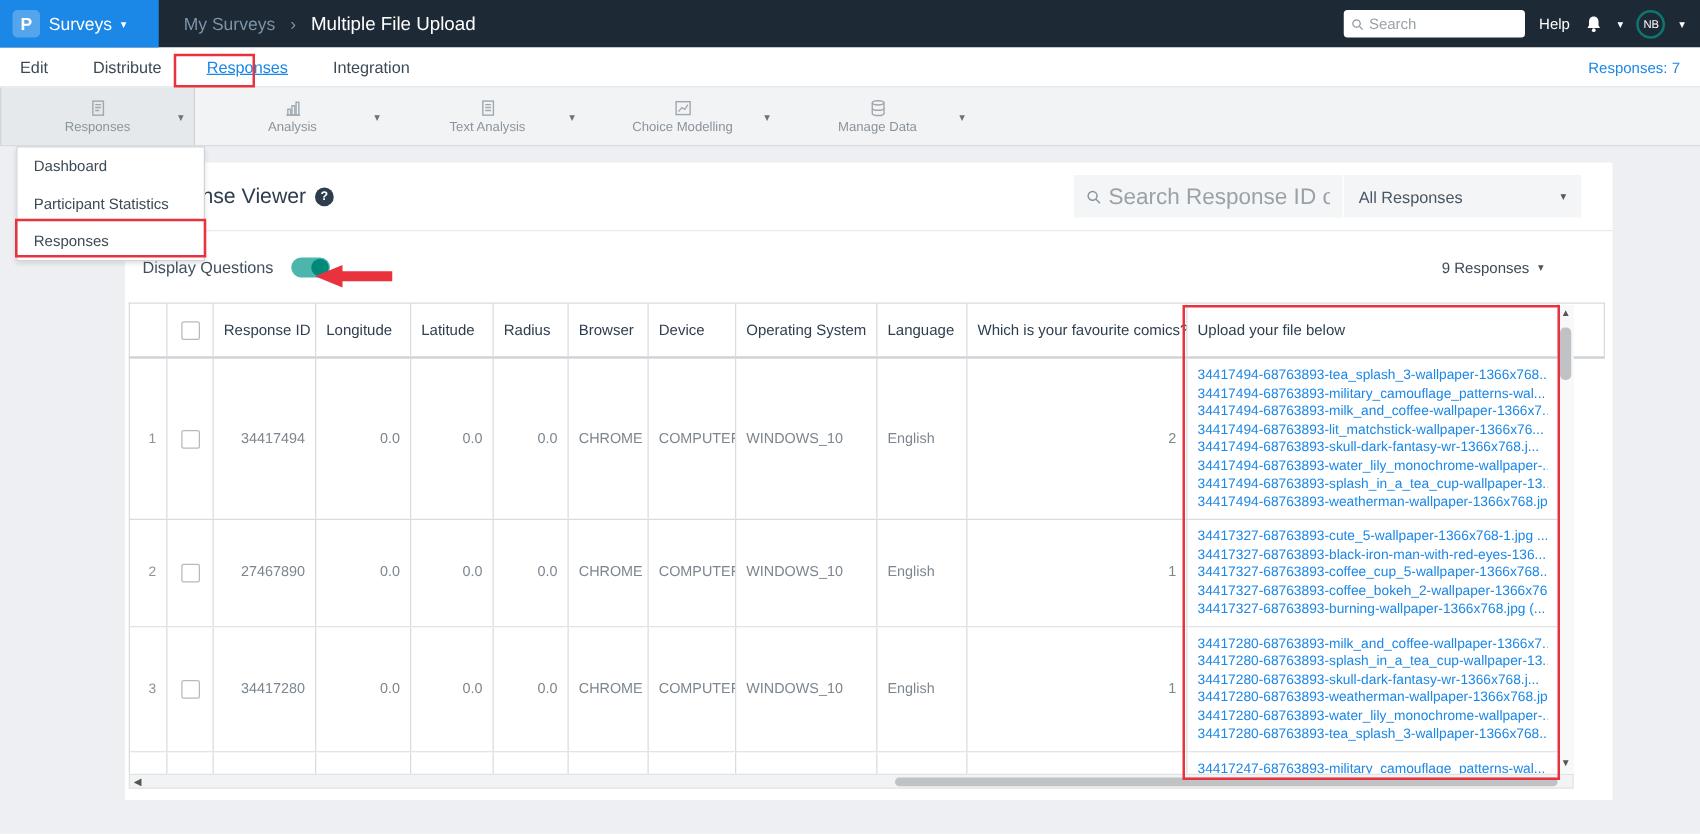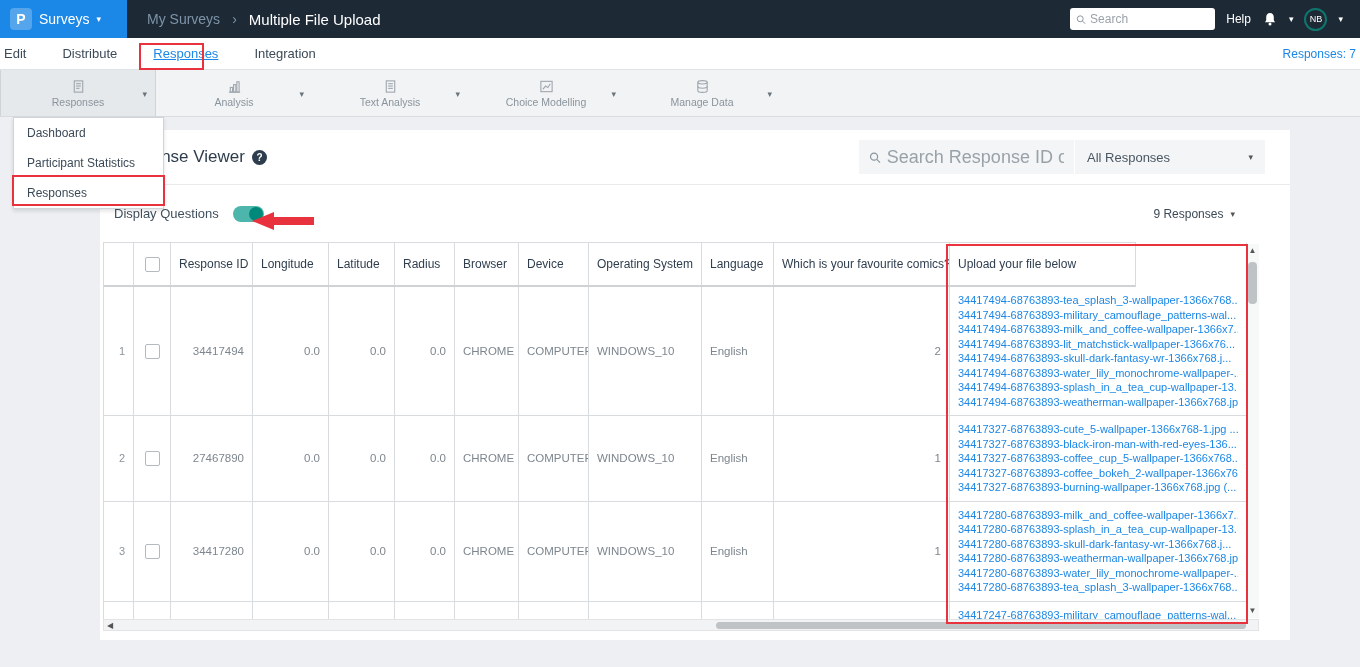--- a/index.html
+++ b/index.html
@@ -11,34 +11,34 @@
   .logo-area { width: 127px; height: 100%; background: #1b87e6; display: flex;
                align-items: center; gap: 7px; padding: 0 10px; cursor: pointer; }
   .logo-badge { width: 22px; height: 22px; border-radius: 4px; background: rgba(255,255,255,.25);
                 color: #fff; font-weight: bold; display: flex; align-items: center;
                 justify-content: center; font-size: 14px; flex: none; }
   .product-name { color: #fff; font-size: 14px; }
   .caret-w { font-size: 9px; color: #fff; }
   .breadcrumb { margin-left: 20px; font-size: 14px; color: #7d93a7; display: flex;
                 gap: 12px; align-items: center; }
   .breadcrumb .current { color: #fff; font-size: 15px; }
-  .topbar-right { margin-left: auto; display: flex; align-items: center; gap: 11px; padding-right: 17px; }
+  .topbar-right { margin-left: auto; display: flex; align-items: center; gap: 11px; padding-right: 12px; }
   .top-search { width: 145px; height: 22px; background: #fff; border-radius: 3px;
                 display: flex; align-items: center; padding: 0 6px; gap: 4px; }
   .top-search input { border: none; outline: none; width: 100%; font-size: 12px;
                       color: #333; background: transparent; font-family: inherit; }
   .help-label { color: #fff; font-size: 12px; cursor: pointer; }
   .bell { color: #fff; }
   .avatar { width: 23px; height: 23px; border-radius: 50%; border: 2px solid #0f766e;
             color: #fff; font-size: 9px; display: flex; align-items: center;
             justify-content: center; cursor: pointer; }
 
   
   .navbar { height: 32px; background: #fff; display: flex; align-items: center;
-            padding: 0 4px; border-bottom: 1px solid #dfe3e6; }
+            padding: 0 16px; border-bottom: 1px solid #dfe3e6; }
   .nav-tab { margin-right: 36px; font-size: 13px; color: #3c4a57; cursor: pointer; }
   .nav-tab.active { color: #1b87e6; text-decoration: underline; }
   .nav-count { margin-left: auto; color: #1b87e6; font-size: 12px; cursor: pointer; }
 
   
   .toolbar { height: 47px; background: #f2f3f5; border-bottom: 1px solid #d8dcdf; display: flex; }
   .tool-item { width: 156px; display: flex; flex-direction: column; align-items: center;
                justify-content: center; gap: 2px; position: relative; cursor: pointer; }
   .tool-item.active { background: #e6e9eb; border-left: 1px solid #d0d4d8; border-right: 1px solid #d0d4d8; }
   .tool-label { font-size: 10.5px; color: #8a949c; }
@@ -75,21 +75,21 @@
             position: relative; margin-left: 14px; cursor: pointer; }
   .toggle .knob { position: absolute; right: 1px; top: 1px; width: 14px; height: 14px;
                   border-radius: 50%; background: #00897b; }
   .resp-summary { margin-left: auto; font-size: 12px; color: #3c4a57; cursor: pointer;
                   display: flex; align-items: center; gap: 7px; }
   .resp-summary .fcaret { font-size: 9px; color: #555; }
 
   
   .tbl { position: absolute; left: 3px; top: 112px; width: 1156px; }
   .thead { display: flex; height: 45px; border: 1px solid #d9dcdf; border-bottom: 2px solid #cfd3d6;
-           background: #fff; width: 1033px; }
+           background: #fff; width: 1181px; }
   .hcell { display: flex; align-items: center; padding: 0 8px; font-size: 12px; color: #2f3e4e;
            border-right: 1px solid #d9dcdf; white-space: nowrap; overflow: hidden; }
   .tbody { height: 332px; overflow: hidden; border-left: 1px solid #d9dcdf; width: 1143px; }
   .trow { display: flex; border-bottom: 1px solid #d9dcdf; background: #fff; }
   .cell { padding: 0 8px; font-size: 11.5px; color: #7d868e; border-right: 1px solid #d9dcdf;
           display: flex; align-items: center; white-space: nowrap; overflow: hidden; }
   .cell-right { justify-content: flex-end; }
   .cell-num { justify-content: flex-end; color: #8b949c; font-size: 11px; }
   .cell.files { display: block; padding: 6px 8px; }
   .file-link { display: block; font-size: 11px; color: #1b87e6; line-height: 14.5px;

